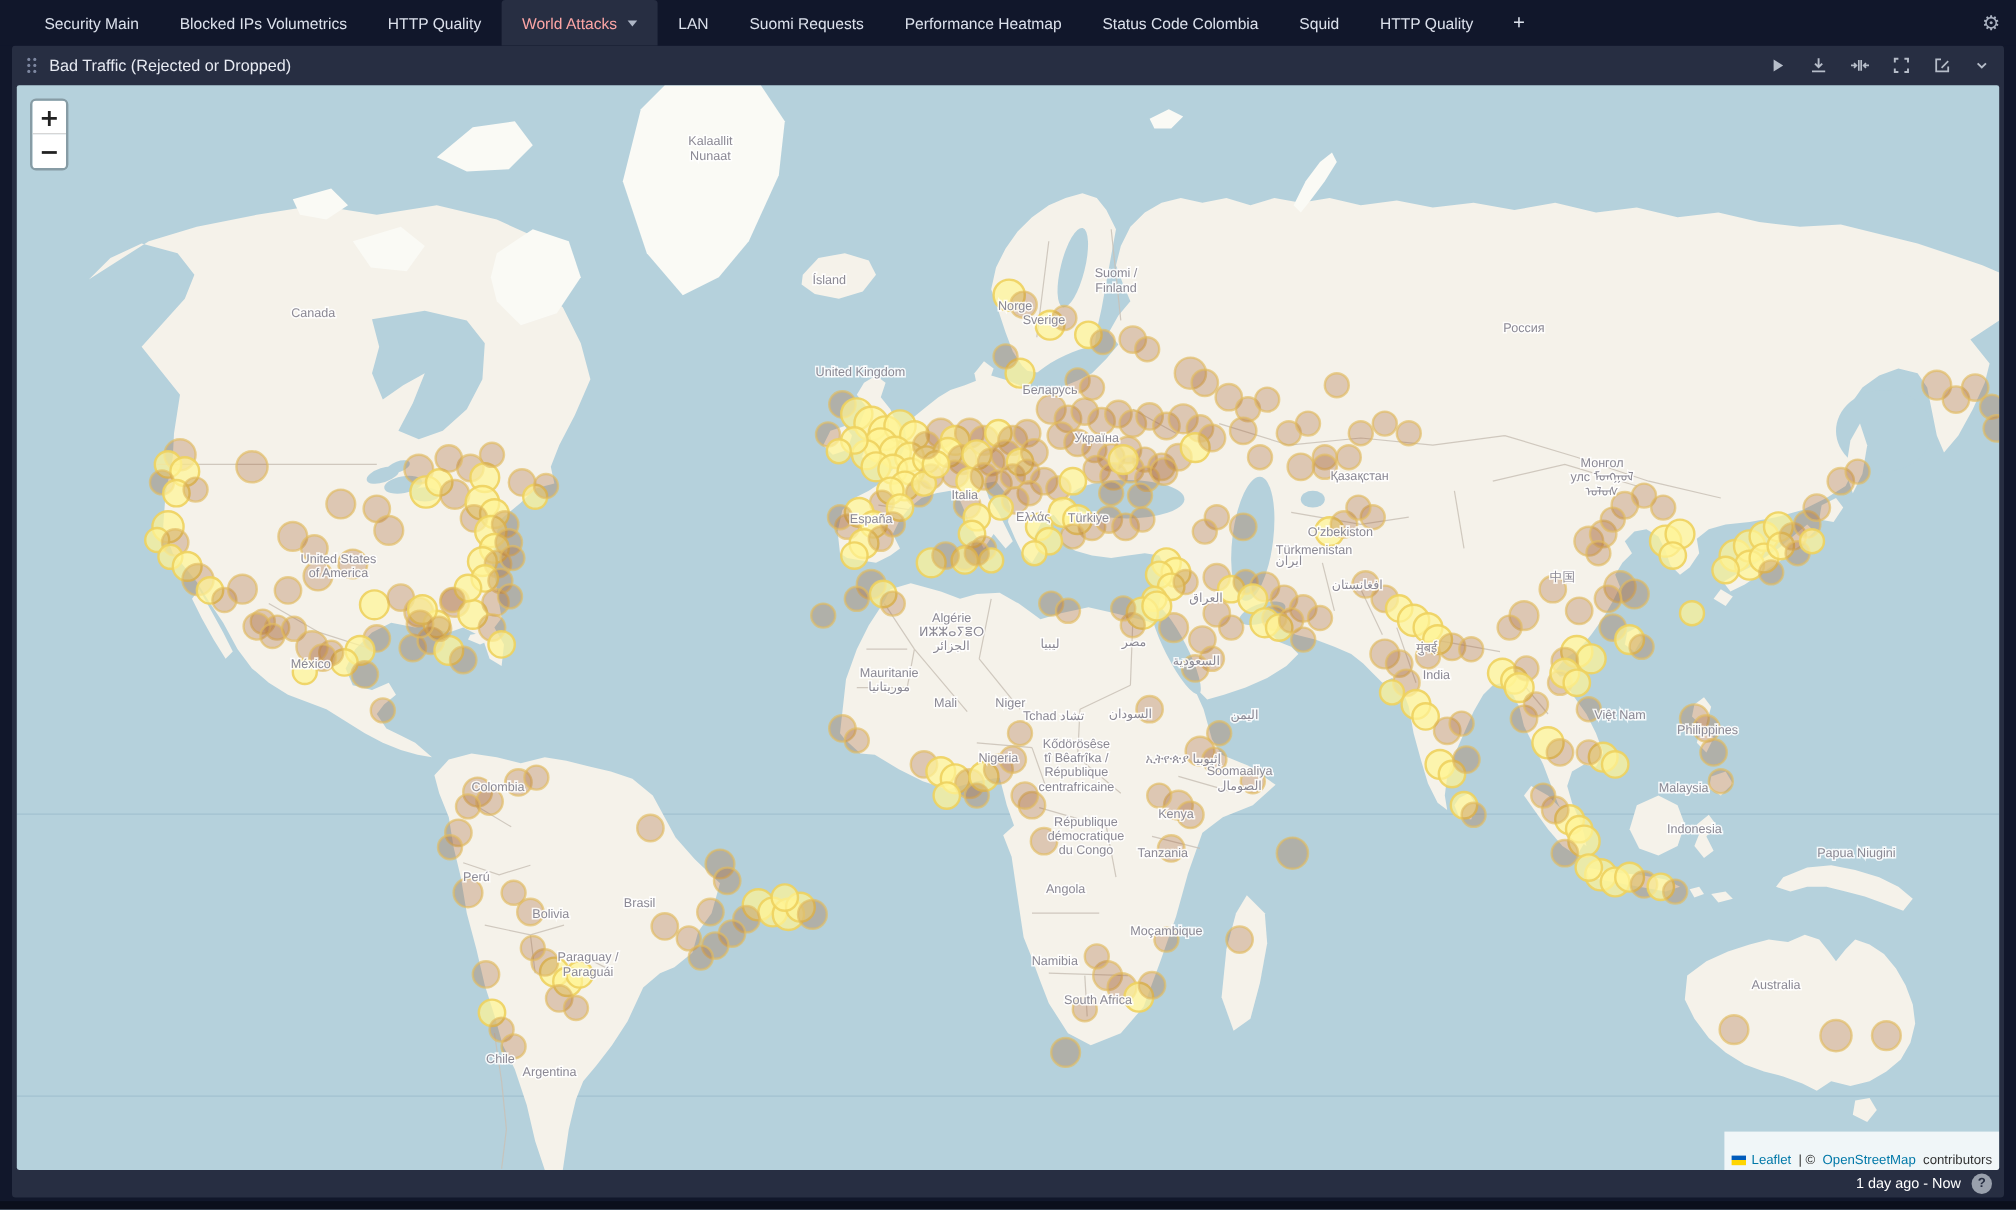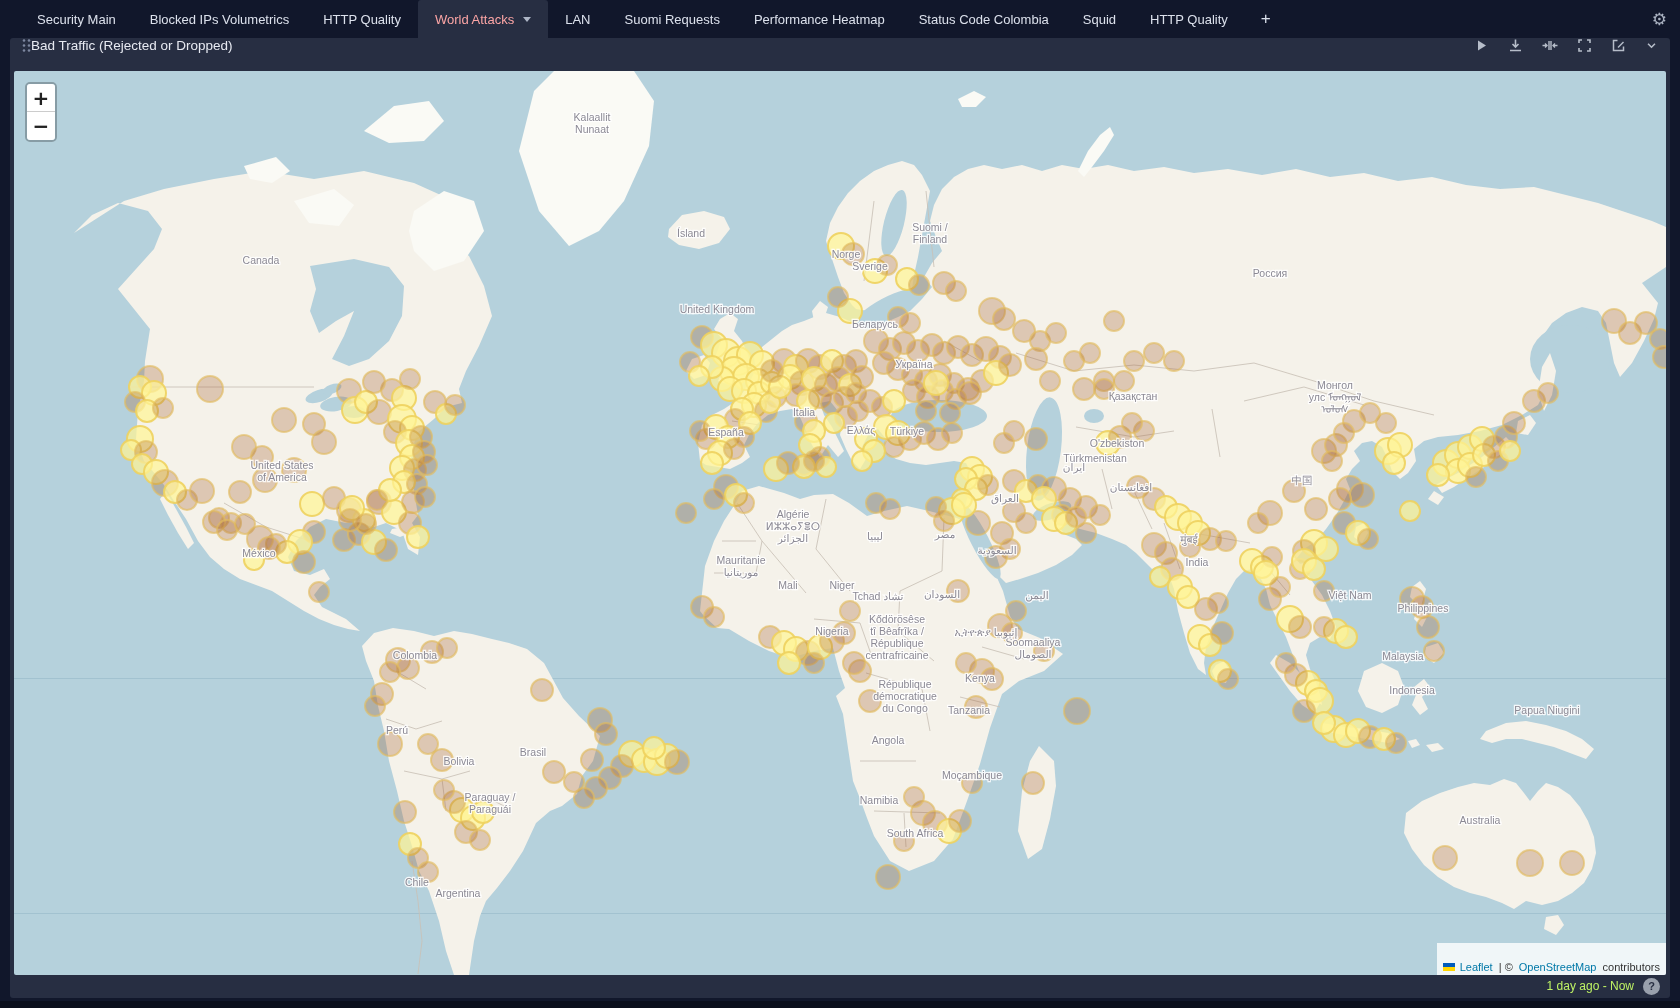--- a/index.html
+++ b/index.html
@@ -13,26 +13,26 @@
        font-family:"Liberation Sans",sans-serif;position:relative}
   
   .topbar{height:38px;display:flex;align-items:stretch;padding-left:20px;background:var(--page-bg);position:relative;z-index:5}
   .tab{display:flex;align-items:center;gap:9px;padding:16px 17px;font-size:13px;color:var(--tab-text);white-space:nowrap;cursor:pointer}
   .tab.active{background:var(--panel-bg);border-radius:3px 3px 0 0;color:#fca5a5}
   .tab .caret{width:0;height:0;border-left:4.5px solid transparent;border-right:4.5px solid transparent;border-top:5px solid #aeb6c6}
   .add-tab{display:flex;align-items:center;padding:0 16px;font-size:17px;color:var(--tab-text);cursor:pointer}
   .gear{margin-left:auto;display:flex;align-items:center;padding:0 13px;font-size:17px;color:#a9b1c0;cursor:pointer}
   
   .panel{position:absolute;left:10px;right:10px;top:38px;bottom:10px;background:var(--panel-bg);border-radius:3px}
-  .panel-header{height:33px;display:flex;align-items:flex-start;padding:0 12px;}
+  .panel-header{height:33px;display:flex;align-items:center;padding:0 12px;gap:10px}
   .panel-title{font-size:13.5px;color:var(--title-text)}
   .toolbar{margin-left:auto;display:flex;align-items:center;gap:19px}
   .toolbar svg{display:block;cursor:pointer}
   .panel-footer{position:absolute;right:10px;bottom:3px;height:18px;display:flex;align-items:center;gap:9px;z-index:4}
-  .time-range{font-size:12px;color:#bef264}
+  .time-range{font-size:12px;color:#ffffff}
   .help-btn{width:17px;height:17px;border-radius:50%;background:#99a0ac;color:#272e42;font-size:11px;font-weight:bold;
             display:flex;align-items:center;justify-content:center;cursor:pointer}
   
   .map{position:absolute;left:4px;right:4px;top:33px;bottom:23px;background:var(--water);overflow:hidden;border-radius:2px}
   .map svg.world{position:absolute;inset:0;width:100%;height:100%}
   .land{fill:var(--land)}
   .land2{fill:var(--land2)}
   .water{fill:var(--water)}
   .border-line{fill:none;stroke:#c9c1b6;stroke-width:1;opacity:.85}
   .seam{stroke:rgba(140,176,192,.45);stroke-width:1}

